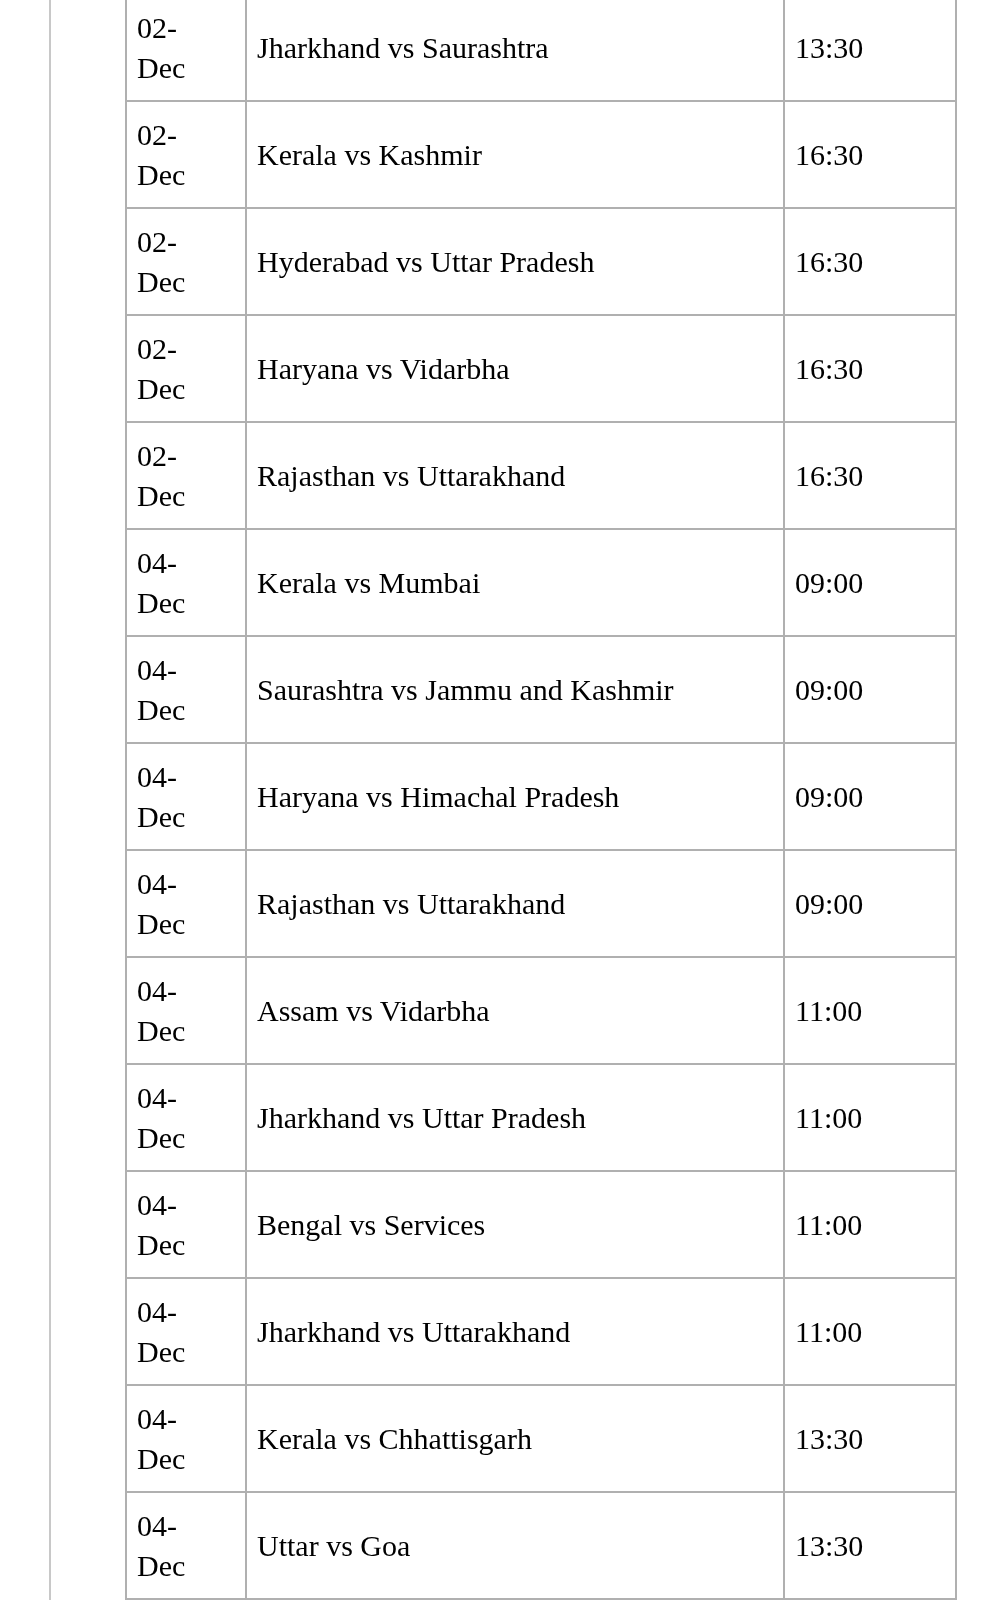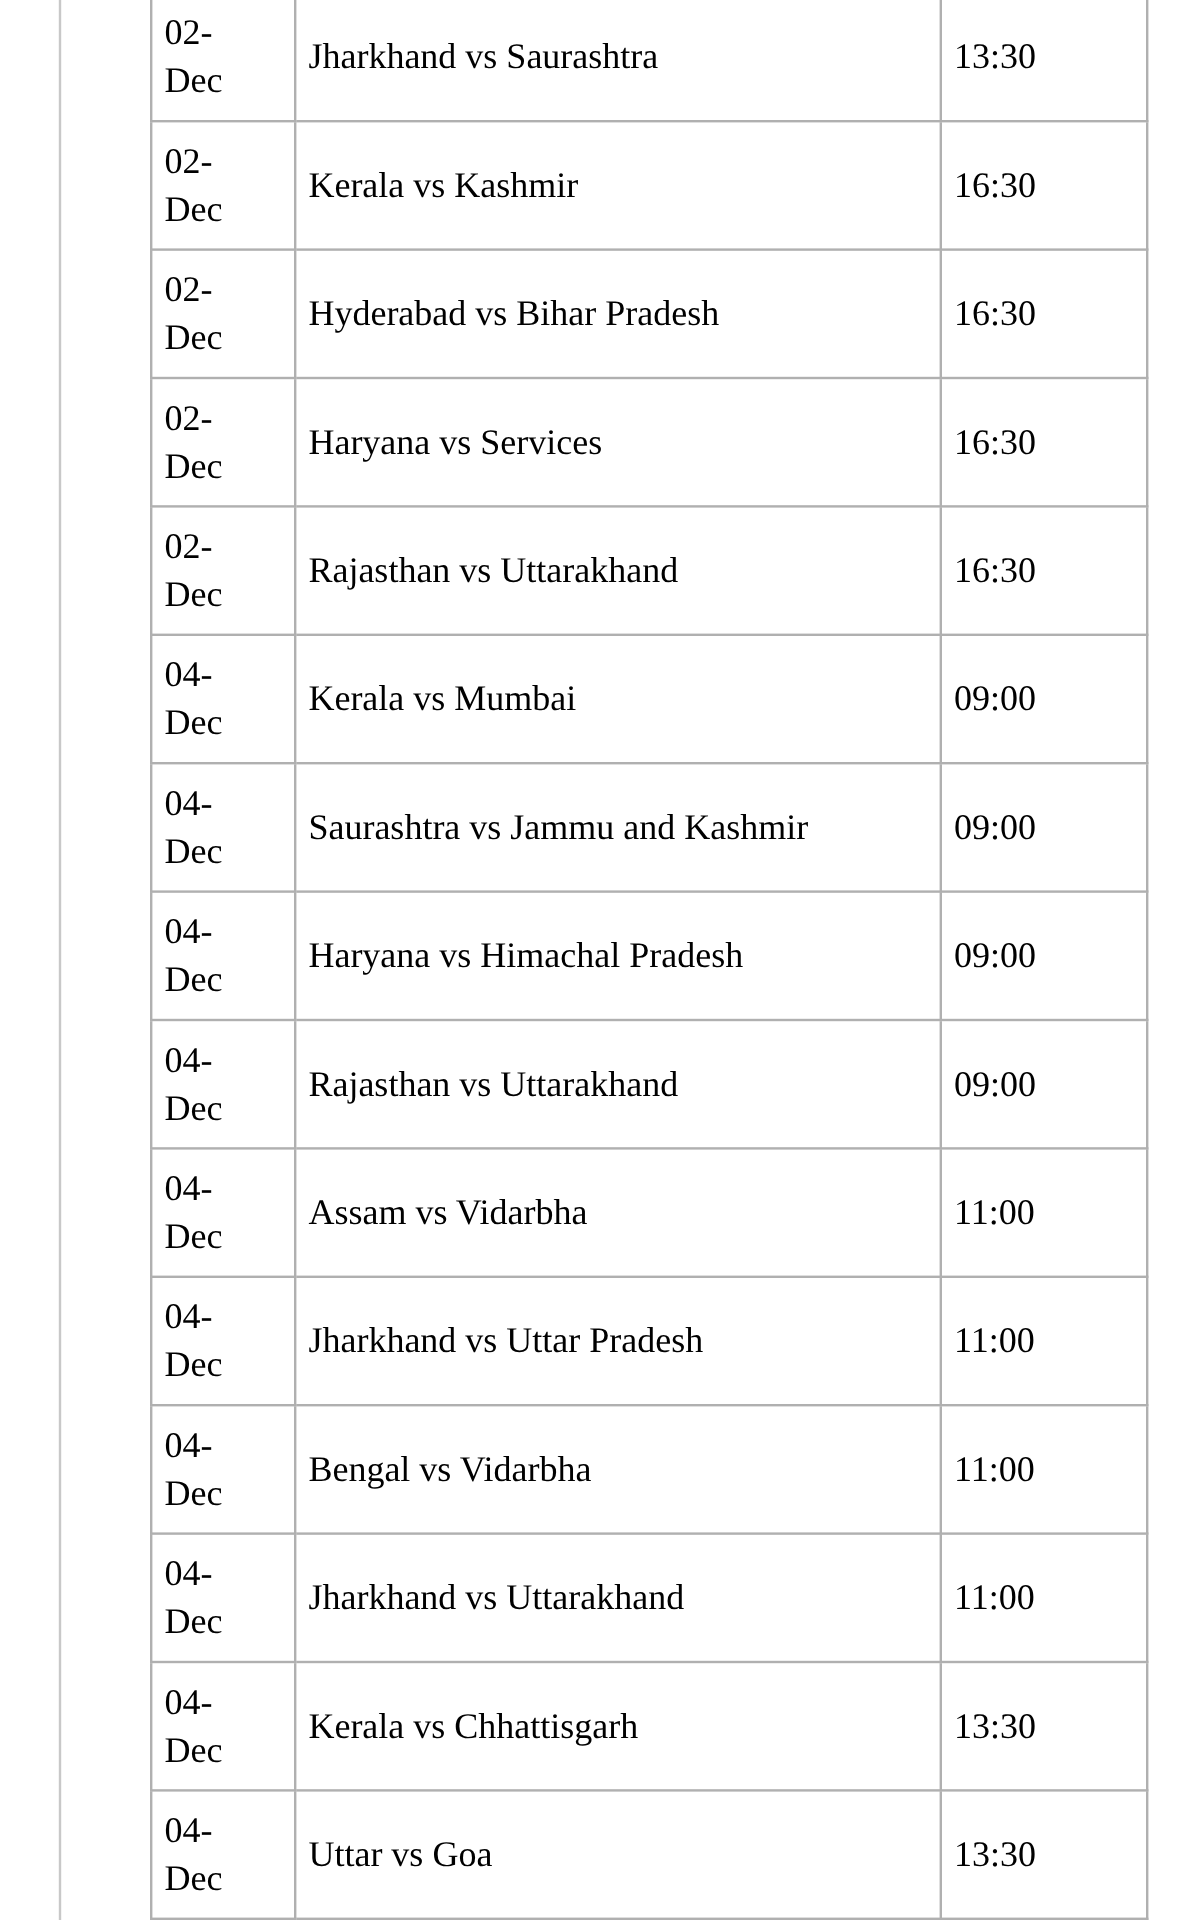--- a/index.html
+++ b/index.html
@@ -77,26 +77,26 @@
         <td class="match"><span>Jharkhand vs Saurashtra</span></td>
         <td class="time"><span>13:30</span></td>
       </tr>
         <tr>
         <td class="date"><span class="date-inner">02-Dec</span></td>
         <td class="match"><span>Kerala vs Kashmir</span></td>
         <td class="time"><span>16:30</span></td>
       </tr>
         <tr>
         <td class="date"><span class="date-inner">02-Dec</span></td>
-        <td class="match"><span>Hyderabad vs Bihar Pradesh</span></td>
+        <td class="match"><span>Hyderabad vs Uttar Pradesh</span></td>
         <td class="time"><span>16:30</span></td>
       </tr>
         <tr>
         <td class="date"><span class="date-inner">02-Dec</span></td>
-        <td class="match"><span>Haryana vs Services</span></td>
+        <td class="match"><span>Haryana vs Vidarbha</span></td>
         <td class="time"><span>16:30</span></td>
       </tr>
         <tr>
         <td class="date"><span class="date-inner">02-Dec</span></td>
         <td class="match"><span>Rajasthan vs Uttarakhand</span></td>
         <td class="time"><span>16:30</span></td>
       </tr>
         <tr>
         <td class="date"><span class="date-inner">04-Dec</span></td>
         <td class="match"><span>Kerala vs Mumbai</span></td>
@@ -122,21 +122,21 @@
         <td class="match"><span>Assam vs Vidarbha</span></td>
         <td class="time"><span>11:00</span></td>
       </tr>
         <tr>
         <td class="date"><span class="date-inner">04-Dec</span></td>
         <td class="match"><span>Jharkhand vs Uttar Pradesh</span></td>
         <td class="time"><span>11:00</span></td>
       </tr>
         <tr>
         <td class="date"><span class="date-inner">04-Dec</span></td>
-        <td class="match"><span>Bengal vs Vidarbha</span></td>
+        <td class="match"><span>Bengal vs Services</span></td>
         <td class="time"><span>11:00</span></td>
       </tr>
         <tr>
         <td class="date"><span class="date-inner">04-Dec</span></td>
         <td class="match"><span>Jharkhand vs Uttarakhand</span></td>
         <td class="time"><span>11:00</span></td>
       </tr>
         <tr>
         <td class="date"><span class="date-inner">04-Dec</span></td>
         <td class="match"><span>Kerala vs Chhattisgarh</span></td>

